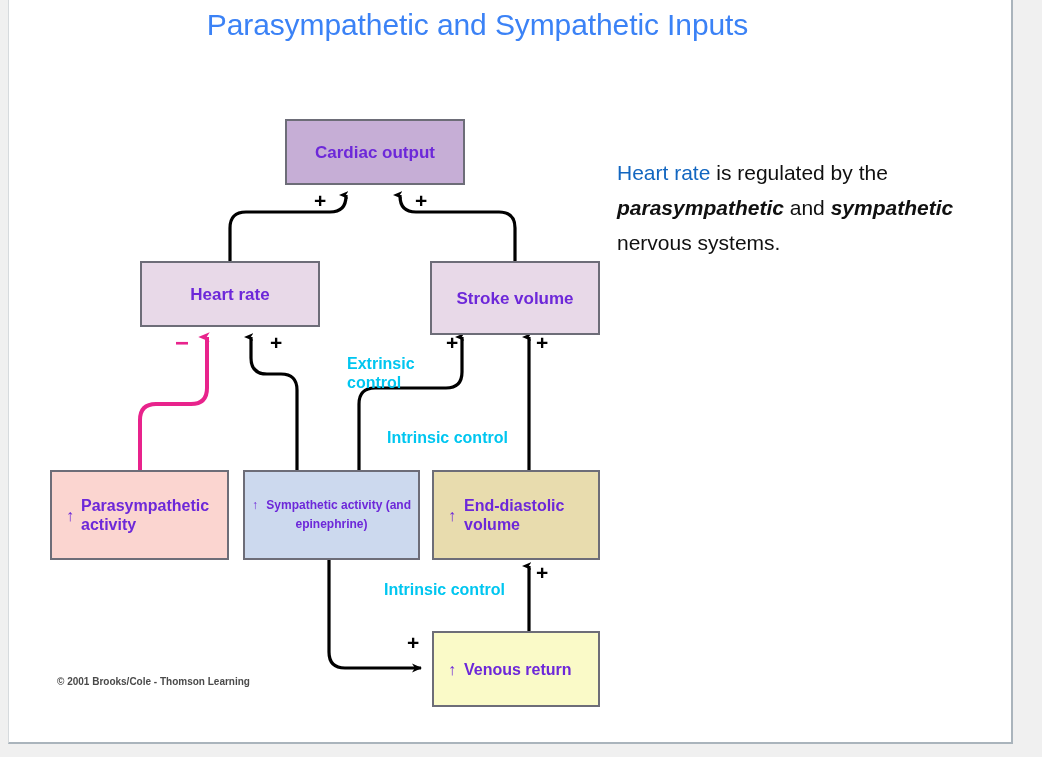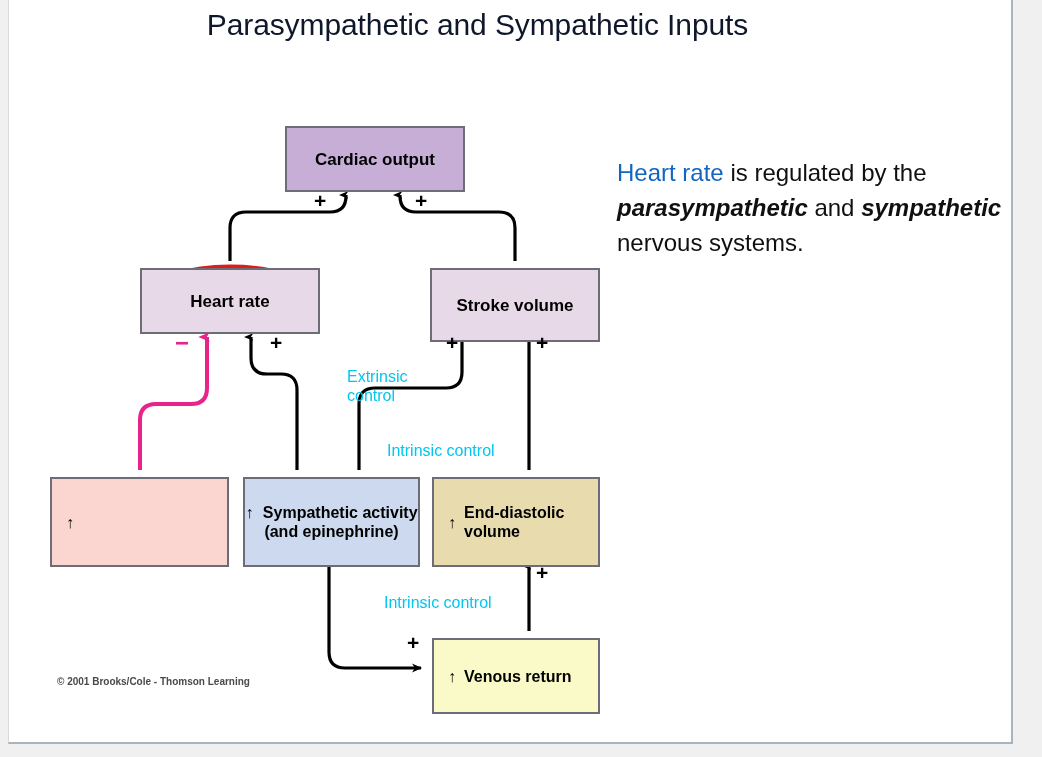--- a/index.html
+++ b/index.html
@@ -29,34 +29,34 @@
     overflow: hidden;
   }
 
   
   #title {
     position: absolute;
     left: 0px;
     top: 6px;
     width: 937px;
     text-align: center;
-    color: #0f172a;
+    color: #3b82f6;
     font-size: 30px;
     font-weight: normal;
     line-height: 38px;
     letter-spacing: -0.1px;
   }
 
   
   #caption {
     position: absolute;
     left: 608px;
     top: 155px;
     width: 392px;
-    font-size: 24px;
+    font-size: 21px;
     line-height: 35px;
     color: #101010;
   }
   #caption .blue { color: #1266c0; }
   #caption .bi { font-weight: bold; font-style: italic; }
 
   
   #diagram {
     position: absolute;
     left: 0px;
@@ -66,23 +66,22 @@
   }
 
   
   .node {
     position: absolute;
     box-sizing: border-box;
     border: 2px solid #6d6d78;
     display: flex;
     align-items: center;
     font-weight: bold;
-    color: #000000;
+    color: #6d28d9;
     line-height: 19px;
-    margin-top: 7px;
   }
   .node.center { justify-content: center; text-align: center; }
   .node.left  { justify-content: flex-start; text-align: left; padding-left: 14px; }
 
   #node-cardiac-output {
     left: 276px; top: 119px; width: 180px; height: 66px;
     background: #c6aed6; font-size: 17px;
   }
   #node-heart-rate {
     left: 131px; top: 261px; width: 180px; height: 66px;
@@ -91,21 +90,21 @@
   #node-stroke-volume {
     left: 421px; top: 261px; width: 170px; height: 74px;
     background: #e8d9e8; font-size: 17px;
   }
   #node-parasympathetic {
     left: 41px; top: 470px; width: 179px; height: 90px;
     background: #fbd5d0; font-size: 16px;
   }
   #node-sympathetic {
     left: 234px; top: 470px; width: 177px; height: 90px;
-    background: #ccd9ee; font-size: 16px;
+    background: #ccd9ee; font-size: 12px;
   }
   #node-end-diastolic {
     left: 423px; top: 470px; width: 168px; height: 90px;
     background: #e8dcae; font-size: 16px;
   }
   #node-venous-return {
     left: 423px; top: 631px; width: 168px; height: 76px;
     background: #fafac8; font-size: 16px;
   }
   .arrow-up-glyph { font-weight: normal; }
@@ -118,24 +117,23 @@
     color: #000000;
     line-height: 21px;
     user-select: none;
   }
   .sign.minus { color: #e8238c; font-size: 24px; }
 
   
   .ctrl-label {
     position: absolute;
     color: #00c6f0;
-    font-weight: normal;
+    font-weight: bold;
     font-size: 16px;
     line-height: 19px;
-    margin-top: 13px;
   }
 
   
   #copyright {
     position: absolute;
     left: 48px;
     top: 676px;
     font-size: 10px;
     color: #4a4a4a;
     font-family: "Liberation Sans", sans-serif;
@@ -196,20 +194,21 @@
     <div class="node center" id="node-heart-rate">
       <span>Heart rate</span>
     </div>
 
     <div class="node center" id="node-stroke-volume">
       <span>Stroke volume</span>
     </div>
 
     <div class="node left" id="node-parasympathetic">
       <span class="arrow-up-glyph">↑</span>
+      <span style="margin-left:7px;">Parasympathetic activity</span>
     </div>
 
     <div class="node center" id="node-sympathetic">
       <span style="display:inline-block;">
         <span class="arrow-up-glyph">↑</span>
         <span style="margin-left:5px;">Sympathetic activity (and epinephrine)</span>
       </span>
     </div>
 
     <div class="node left" id="node-end-diastolic">

